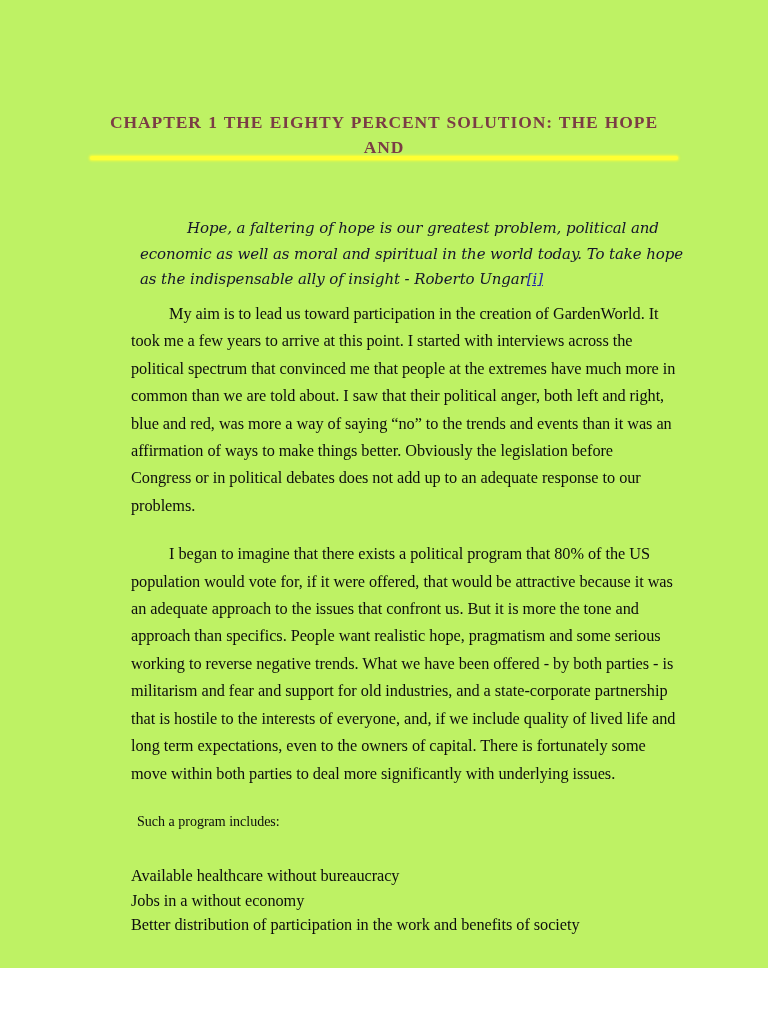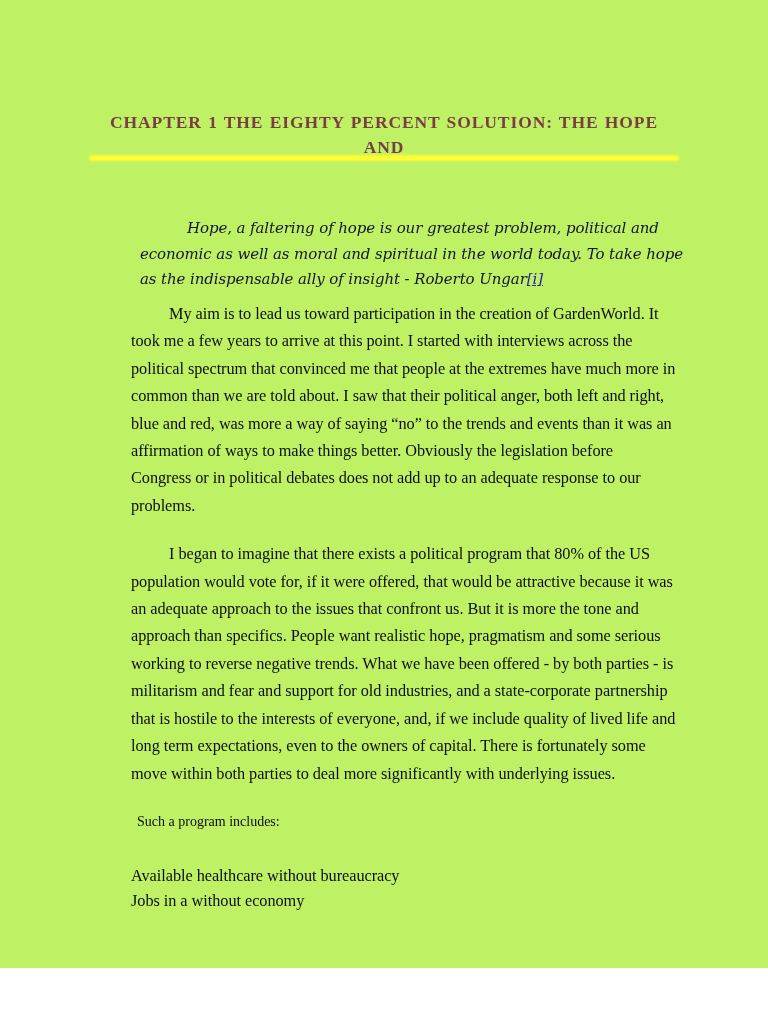--- a/index.html
+++ b/index.html
@@ -147,17 +147,18 @@
 
     <p class="para">My aim is to lead us toward participation in the creation of GardenWorld. It took me a few years to arrive at this point. I started with interviews across the political spectrum that convinced me that people at the extremes have much more in common than we are told about. I saw that their political anger, both left and right, blue and red, was more a way of saying “no” to the trends and events than it was an affirmation of ways to make things better. Obviously the legislation before Congress or in political debates does not add up to an adequate response to our problems.</p>
 
     <p class="para">I began to imagine that there exists a political program that 80% of the US population would vote for, if it were offered, that would be attractive because it was an adequate approach to the issues that confront us. But it is more the tone and approach than specifics. People want realistic hope, pragmatism and some serious working to reverse negative trends. What we have been offered - by both parties - is militarism and fear and support for old industries, and a state-corporate partnership that is hostile to the interests of everyone, and, if we include quality of lived life and long term expectations, even to the owners of capital. There is fortunately some move within both parties to deal more significantly with underlying issues.</p>
 
     <p class="lead-in">Such a program includes:</p>
 
     <ul class="program-list">
       <li>Available healthcare without bureaucracy</li>
       <li>Jobs in a without economy</li>
+      <li>Better distribution of participation in the work and benefits of society</li>
     </ul>
 
   </div>
 
 </div>
 
 </body></html>

